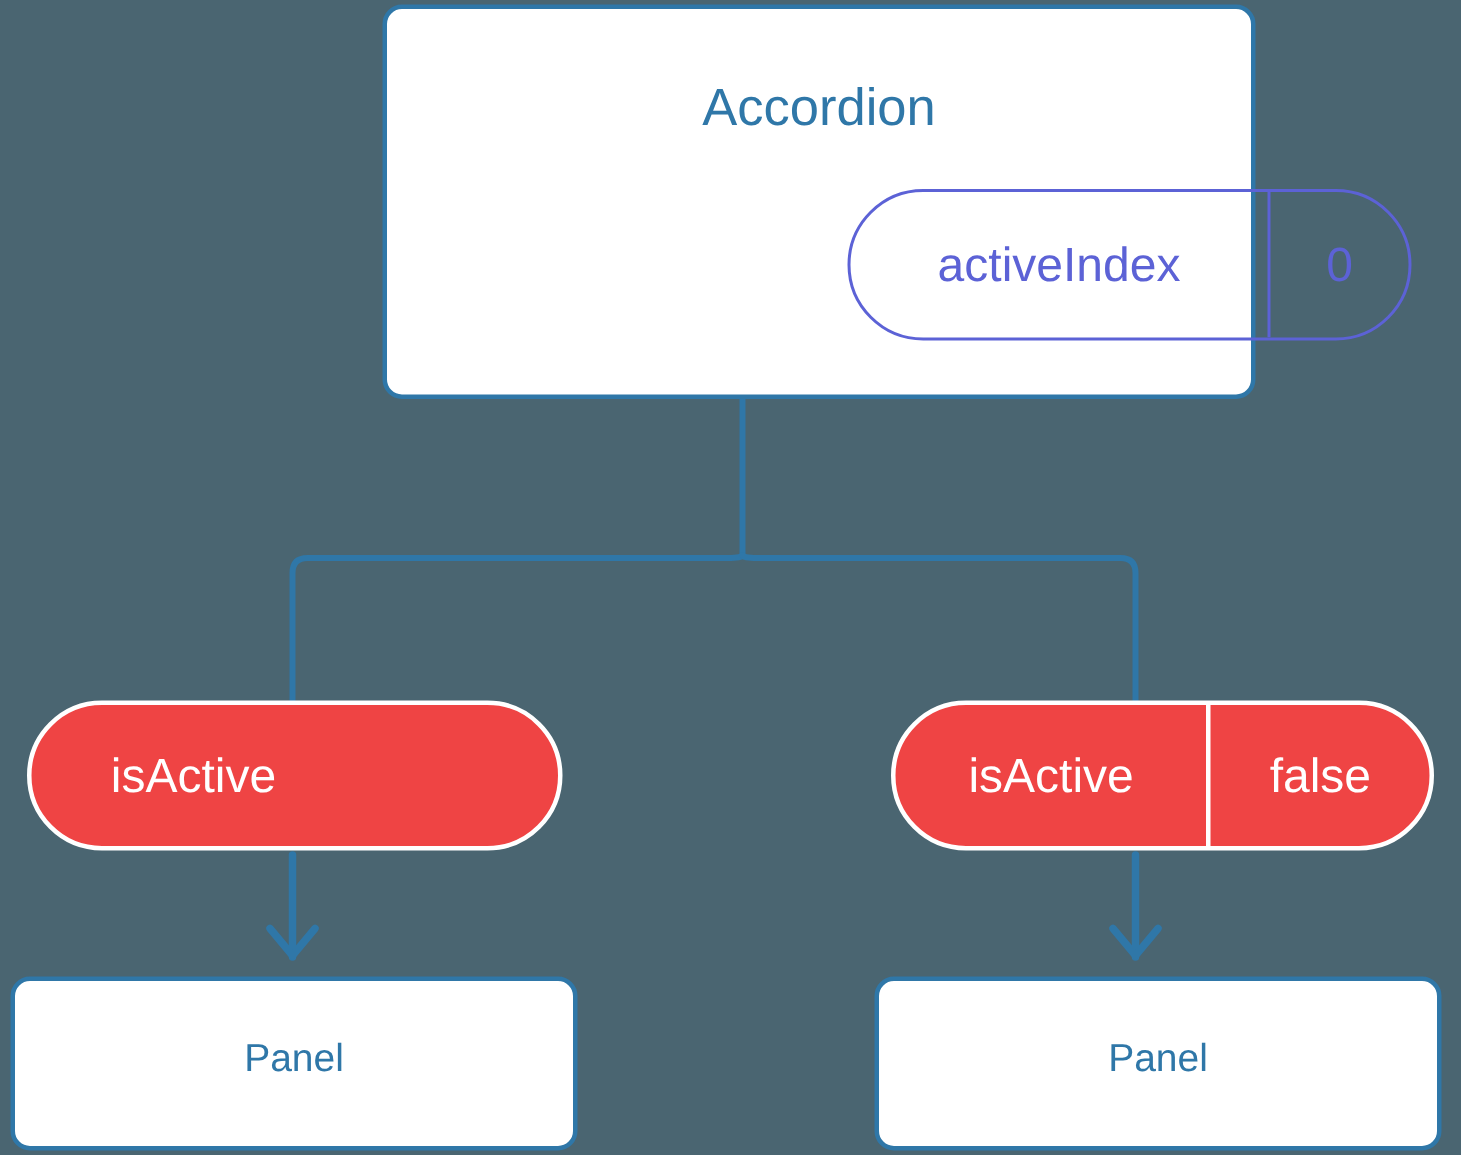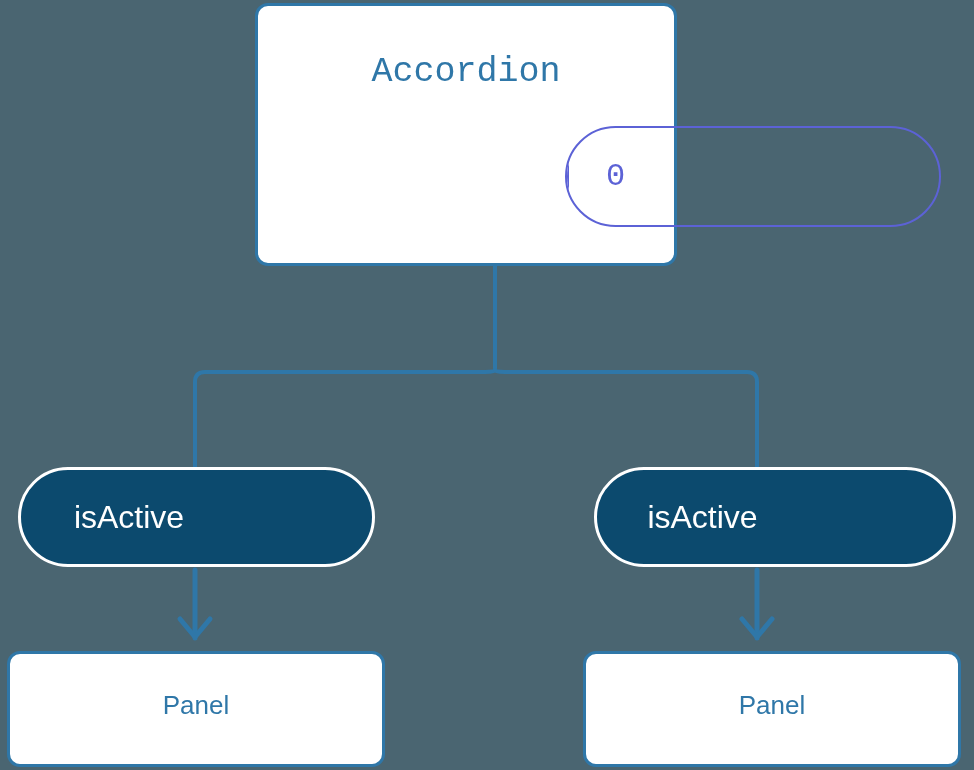--- a/index.html
+++ b/index.html
@@ -41,23 +41,22 @@
     right: 0;
     text-align: center;
     color: #2f77a8;
     font-weight: 400;
     white-space: nowrap;
   }
 
   #accordion-card {
     left: 255px;
     top: 3px;
-    width: 422px;
+    width: 582px;
     height: 263px;
-    font-family: Liberation Mono, monospace;
   }
   #accordion-card .card-title {
     top: 46px;
     font-size: 35px;
   }
 
   .panel-card {
     top: 651px;
     width: 378px;
     height: 116px;
@@ -96,21 +95,21 @@
   .pill-outline .pill-val {
     color: #5c62d6;
     font-size: 32px;
   }
   .pill-outline .pill-val {
     border-left: 2px solid #5c62d6;
   }
 
   
   .pill-filled {
-    background: #0c4a6e;
+    background: #ef4444;
     border: 3px solid #ffffff;
   }
   .pill-filled .pill-key,
   .pill-filled .pill-val {
     color: #ffffff;
     font-size: 32px;
   }
   .pill-filled .pill-val {
     border-left: 3px solid #ffffff;
   }
@@ -157,30 +156,32 @@
     <path d="M 180 619 L 195 637 L 210 619" fill="none" stroke="#2f77a8" stroke-width="5" stroke-linecap="round" stroke-linejoin="round"></path>
 
     <path d="M 757 570 L 757 638" fill="none" stroke="#2f77a8" stroke-width="5" stroke-linecap="round"></path>
     <path d="M 742 619 L 757 637 L 772 619" fill="none" stroke="#2f77a8" stroke-width="5" stroke-linecap="round" stroke-linejoin="round"></path>
   </svg>
 
   <div id="accordion-card" class="card">
     <div class="card-title">Accordion</div>
 
     <div id="state-pill-accordion" class="pill pill-outline">
+      <div class="pill-key">activeIndex</div>
       <div class="pill-val">0</div>
     </div>
   </div>
 
   <div id="state-pill-left" class="pill pill-filled">
     <div class="pill-key">isActive</div>
   </div>
 
   <div id="state-pill-right" class="pill pill-filled">
     <div class="pill-key">isActive</div>
+    <div class="pill-val">false</div>
   </div>
 
   <div id="panel-card-left" class="card panel-card">
     <div class="card-title">Panel</div>
   </div>
 
   <div id="panel-card-right" class="card panel-card">
     <div class="card-title">Panel</div>
   </div>
 

